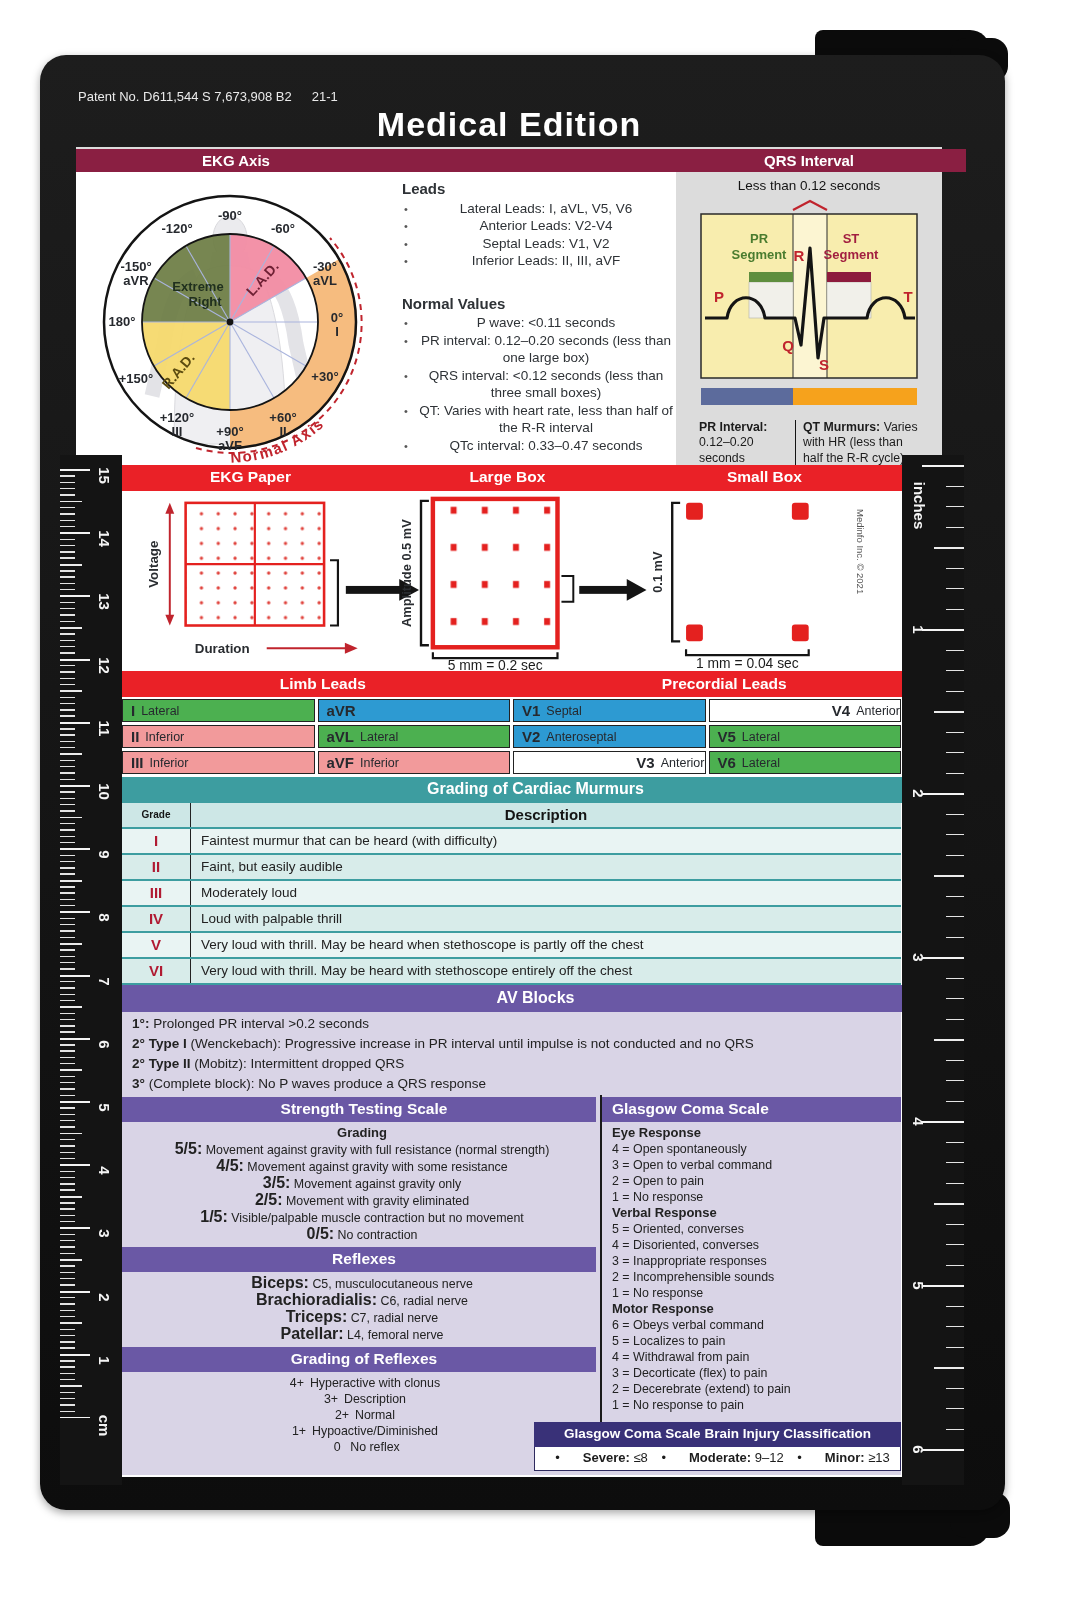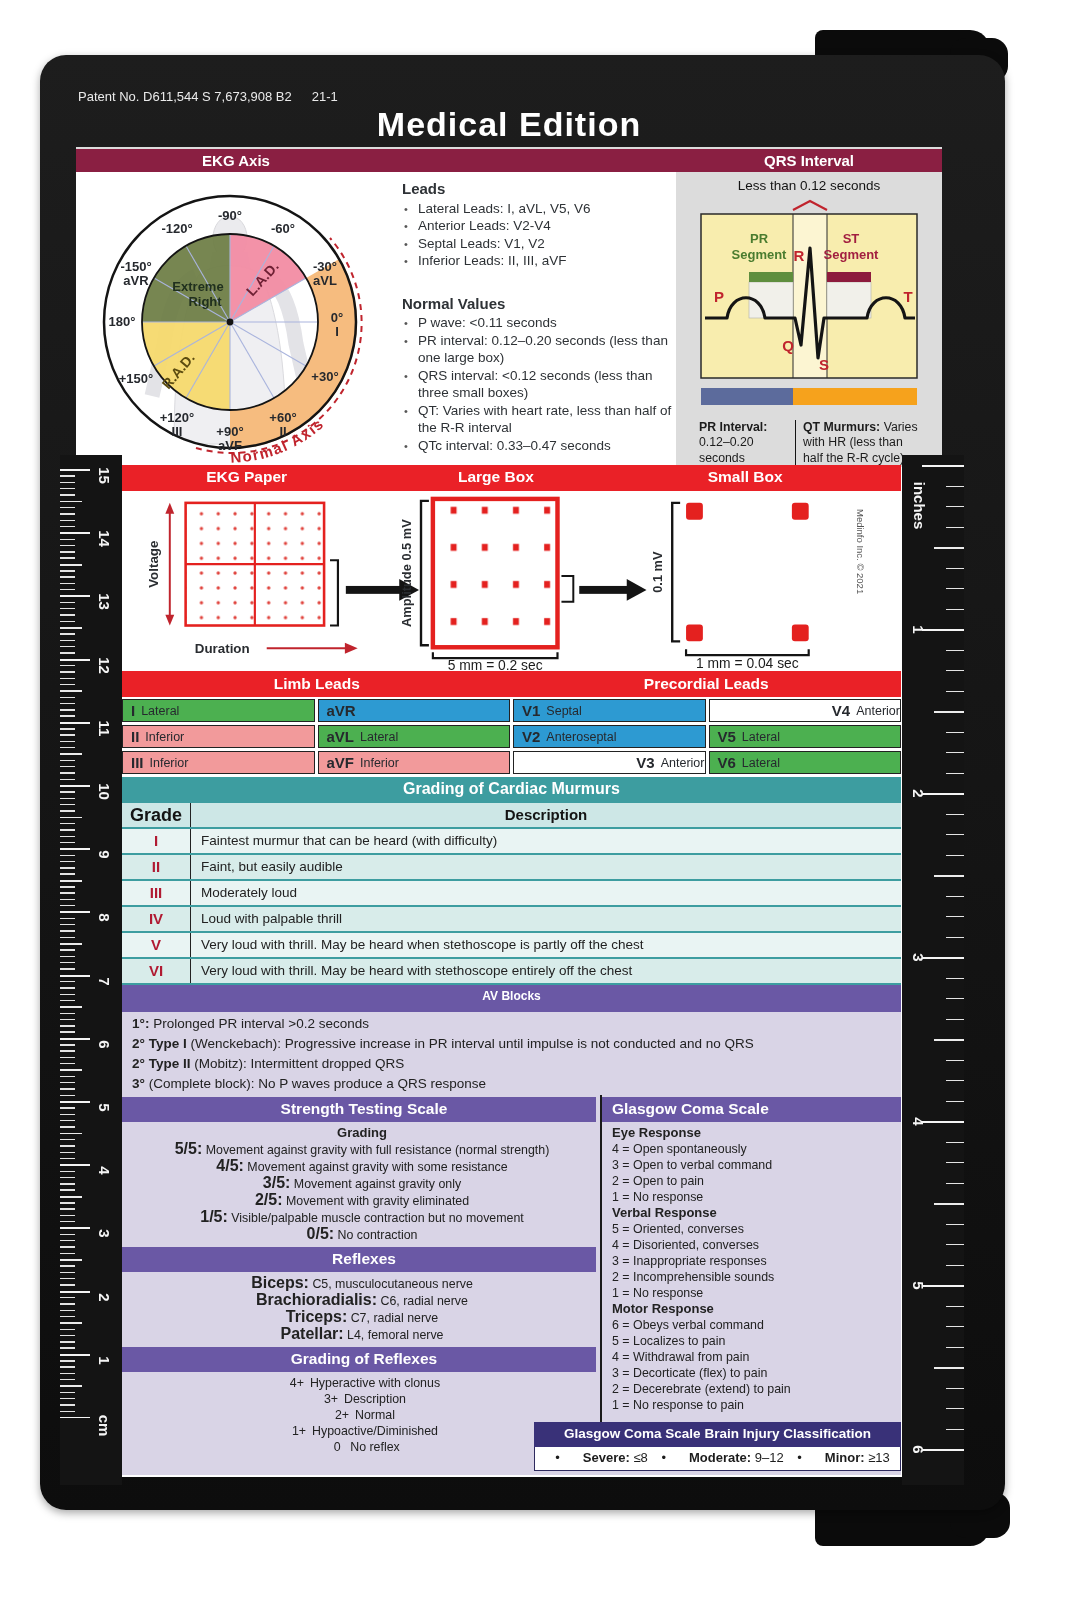--- a/index.html
+++ b/index.html
@@ -14,32 +14,32 @@
   .clip-top-knob{left:950px;top:38px;width:58px;height:44px;border-radius:16px;}
   .clip-bot{left:815px;top:1482px;width:175px;height:64px;border-radius:8px 20px 20px 8px;}
   .clip-bot-knob{left:950px;top:1492px;width:60px;height:46px;border-radius:16px;}
   .patent{position:absolute;left:38px;top:34px;color:#eaeaea;font-size:13px;}
   .patent .code{margin-left:20px;}
   .board-title{position:absolute;left:36px;top:50px;width:866px;text-align:center;
          color:#fff;font-size:34px;font-weight:bold;letter-spacing:1px;}
   
   .card{position:absolute;left:36px;top:92px;width:866px;height:1328px;background:#fff;
         border-top:2px solid #dcdcdc;color:#26292e;}
-  .bar{position:absolute;color:#fff;font-weight:bold;}
+  .bar{position:absolute;color:#fff;font-weight:bold;padding-left:24px;}
   .maroon{left:0;top:0;width:866px;height:23px;background:#8a1f42;}
   .maroon span{position:absolute;top:3px;font-size:15px;}
   .t-ekgaxis{left:0;width:320px;text-align:center;}
   .t-qrs{left:600px;width:266px;text-align:center;}
   
   .top-section{position:absolute;left:0;top:23px;width:866px;height:295px;background:#fff;}
   .axis-wrap{position:absolute;left:2px;top:0;width:318px;height:295px;}
   .leads-info{position:absolute;left:326px;top:8px;width:272px;font-size:13.5px;line-height:17.5px;color:#2e3236;}
   .leads-info h4{margin:0 0 2px 0;font-size:15px;}
   .leads-info .mt{margin-top:25px;}
-  .bullet{position:relative;padding-left:16px;}
+  .bullet{position:relative;padding-left:16px;text-align:center;}
   .bullet::before{content:"•";position:absolute;left:2px;color:#555;font-size:11px;top:1px;}
   .qrs-panel{position:absolute;left:600px;top:0;width:266px;height:295px;background:#dcdcdc;}
   .qrs-toplabel{position:absolute;left:0;top:6px;width:266px;text-align:center;font-size:13.5px;color:#141414;font-weight:500;}
   .qrs-svg{position:absolute;left:23px;top:26px;}
   .qrs-intervals{position:absolute;left:23px;top:248px;width:222px;display:flex;font-size:12.3px;line-height:15.3px;color:#1c1c1c;}
   .qrs-int-l{width:92px;flex:none;}
   .qrs-int-r{flex:1;border-left:1.6px solid #141414;padding-left:7px;margin-left:4px;}
   
   .redbar{left:46px;width:779px;height:26px;background:#ea2127;}
   .redbar1{top:316px;}
@@ -60,29 +60,29 @@
   .c-pink{background:#f29a9b;}
   .c-white{background:#fff;justify-content:flex-end;}
   
   .tealbar{left:46px;top:628px;width:779px;height:26px;background:#3d9da0;text-align:center;font-size:16px;padding-top:0;}
   .tealbar span{display:inline-block;margin-top:3px;}
   .murmur-table{position:absolute;left:46px;top:654px;width:779px;border-bottom:2px solid #3d9da0;}
   .mrow{display:flex;height:24px;border-top:2px solid #3d9da0;}
   .mhead{background:#cde7e6;font-weight:bold;}
   .mgrade{width:68px;flex:none;text-align:center;border-right:1.6px solid #222;
           font-weight:bold;color:#b01a32;font-size:15px;line-height:24px;}
-  .mhead .mgrade{color:#141414;font-size:18px;}
+  .mhead .mgrade{color:#141414;font-size:10px;}
   .mdesc{flex:1;font-size:13.5px;line-height:24px;padding-left:10px;color:#222;}
   .mhead .mdesc{text-align:center;padding-left:0;font-size:15px;color:#141414;}
   .m-odd{background:#e9f4f3;}
   .m-even{background:#d8ecea;}
   
   .purplebar{background:#6a58a5;color:#fff;font-weight:bold;}
   .avbar{position:absolute;left:46px;top:836px;width:779px;height:27px;text-align:center;}
-  .avbar span{display:inline-block;margin-top:4px;font-size:12px;}
+  .avbar span{display:inline-block;margin-top:4px;font-size:16px;}
   .av-body{position:absolute;left:46px;top:863px;width:779px;height:83px;background:#d9d4e6;
            font-size:13.5px;line-height:20px;color:#222;padding-top:2px;box-sizing:border-box;}
   .av-body div{padding-left:10px;}
   
   .bottom{position:absolute;left:46px;top:946px;width:779px;height:380px;background:#d9d4e6;}
   .col-l{position:absolute;left:0;top:0;width:474px;text-align:center;}
   .col-r{position:absolute;left:478px;top:0;width:299px;height:334px;border-left:2px solid #1a1a1a;}
   .sec-head{height:22px;font-size:15.5px;padding:3px 0 0 10px;}
   .col-l .sec-head{margin-top:2px;}
   .col-r .sec-head{margin-top:2px;}

